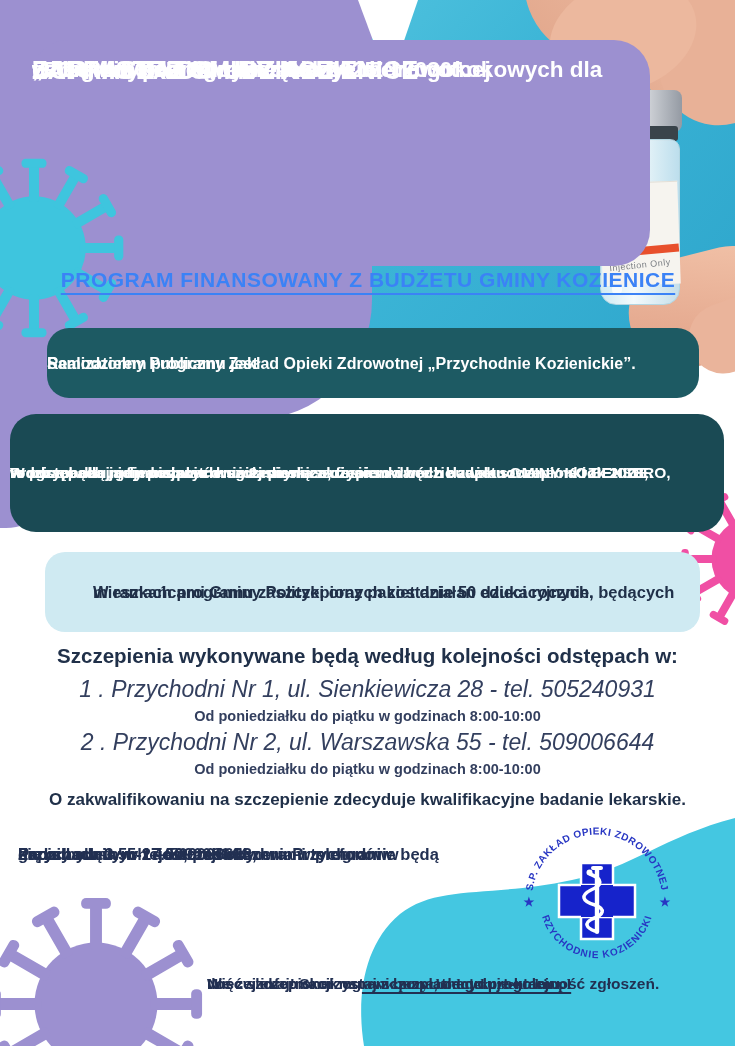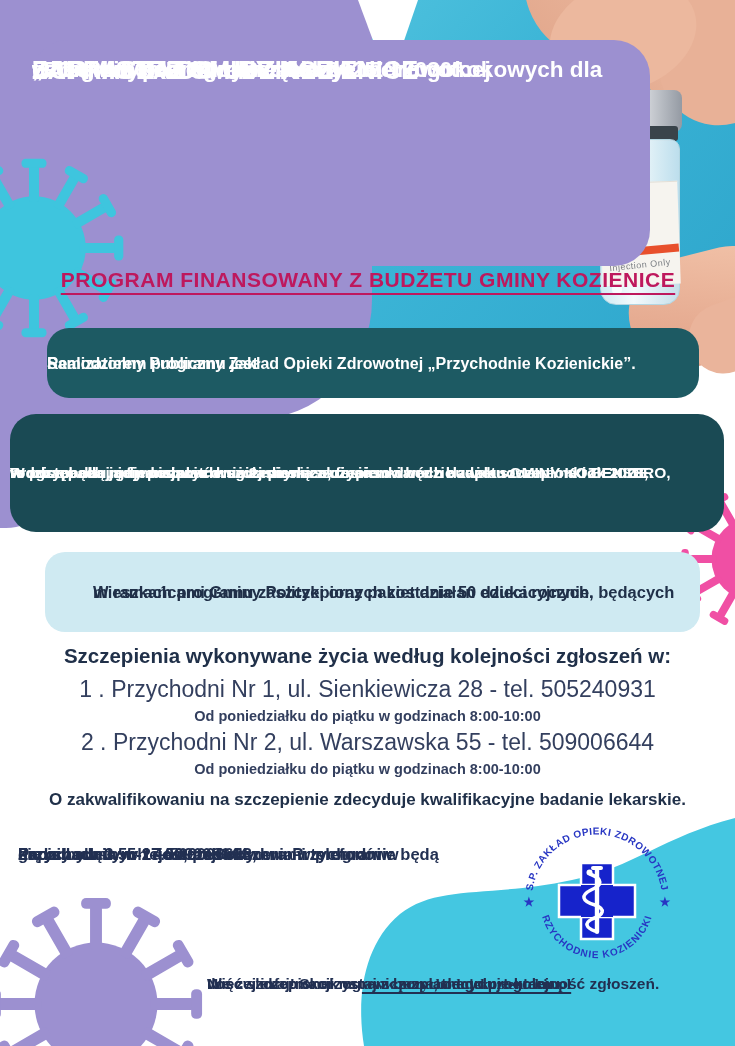--- a/index.html
+++ b/index.html
@@ -61,40 +61,40 @@
 
   
   .cyan-blob{left:300px; top:810px; width:435px; height:236px;}
 
   
   .title{left:32px; top:52px; width:618px; text-align:center; color:#ffffff;
     font-weight:700;}
   .title div{position:static; white-space:nowrap;}
   .t-lg{font-size:25.5px; line-height:37px;}
   .t-md{font-size:22.5px; line-height:35px;}
-  .financing{left:18px; top:268px; width:700px; text-align:center; color:#be185d;
+  .financing{left:18px; top:268px; width:700px; text-align:center; color:#3b82f6;
     font-weight:700; font-size:21px; letter-spacing:.5px; white-space:nowrap;
     text-decoration:underline; text-decoration-thickness:2px; text-underline-offset:6px;}
 
   
   .box{display:flex; flex-direction:column; justify-content:center; text-align:center;}
   .box div{position:static; white-space:nowrap;}
   .box1{left:47px; top:328px; width:652px; height:70px; background:#1d5a63;
     border-radius:22px; color:#fff; font-weight:700; font-size:16px; line-height:25px;}
   .box2{left:10px; top:414px; width:714px; height:118px; background:#1a4a54;
     border-radius:26px; color:#fff; font-weight:700; font-size:15.5px; line-height:26px;}
   .box3{left:45px; top:552px; width:655px; height:80px; background:#cfeaf2;
     border-radius:20px; color:#203049; font-weight:700; font-size:16.5px; line-height:29px;padding-left:48px;}
 
   
   .sched-head{left:0; top:644px; width:735px; text-align:center; color:#203049;
     font-weight:700; font-size:20.5px; white-space:nowrap;}
   .sched-item1{top:676px;} .sched-item2{top:729px;}
   .sched-item{left:0; width:735px; text-align:center; color:#333f5e;
-    font-weight:400; font-size:23px; white-space:nowrap;}
+    font-weight:400; font-size:23px; white-space:nowrap;font-style:italic;}
   .sched-hours1{top:708px;} .sched-hours2{top:761px;}
   .sched-hours{left:0; width:735px; text-align:center; color:#333f5e;
     font-weight:700; font-size:14.5px; white-space:nowrap;}
   .qual-note{left:0; top:790px; width:735px; text-align:center; color:#203049;
     font-weight:700; font-size:17px; white-space:nowrap;}
 
   
   .registration{left:18px; top:843px; width:470px; color:#223052; font-weight:700;
     font-size:16.5px; line-height:22.5px;}
   .registration div{position:static; white-space:nowrap;}
@@ -192,21 +192,21 @@
     <div>w odstępach nie mniejszych niż 2 miesiące, finansowane z budżetu GMINY KOZIENICE.</div>
     <div>W przypadku, gdy podanie drugiej dawki szczepionki będzie zaplanowane na rok 2028,</div>
     <div>rodzice będą ją finansować we własnym zakresie.</div>
   </div>
 
   <div class="box box3">
     <div>W ramach programu zaszczepionych zostanie 50 dzieci rocznie, będących</div>
     <div>mieszkańcami Gminy Polityki oraz pakiet działań edukacyjnych.</div>
   </div>
 
-  <div class="sched-head">Szczepienia wykonywane życia według kolejności zgłoszeń w:</div>
+  <div class="sched-head">Szczepienia wykonywane będą według kolejności odstępach w:</div>
   <div class="sched-item sched-item1">1 . Przychodni Nr 1, ul. Sienkiewicza 28 - tel. 505240931</div>
   <div class="sched-hours sched-hours1">Od poniedziałku do piątku w godzinach 8:00-10:00</div>
   <div class="sched-item sched-item2">2 . Przychodni Nr 2, ul. Warszawska 55 - tel. 509006644</div>
   <div class="sched-hours sched-hours2">Od poniedziałku do piątku w godzinach 8:00-10:00</div>
   <div class="qual-note">O zakwalifikowaniu na szczepienie zdecyduje kwalifikacyjne badanie lekarskie.</div>
 
   <div class="registration">
     <div>Zapisy chętnych do uczestniczenia w programie będą</div>
     <div>się odbywały w rejestracji obydwu Przychodni w</div>
     <div>godzinach 3.55-17.00, pod numerami telefonów:</div>

